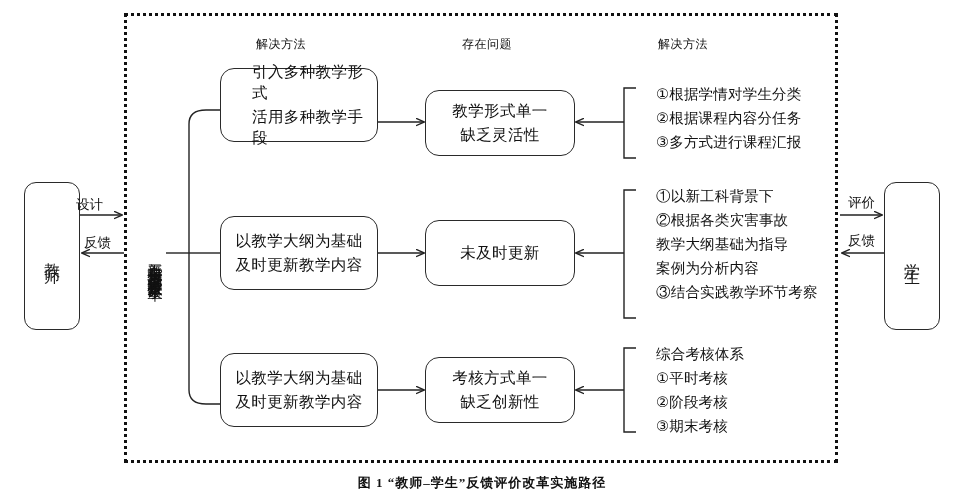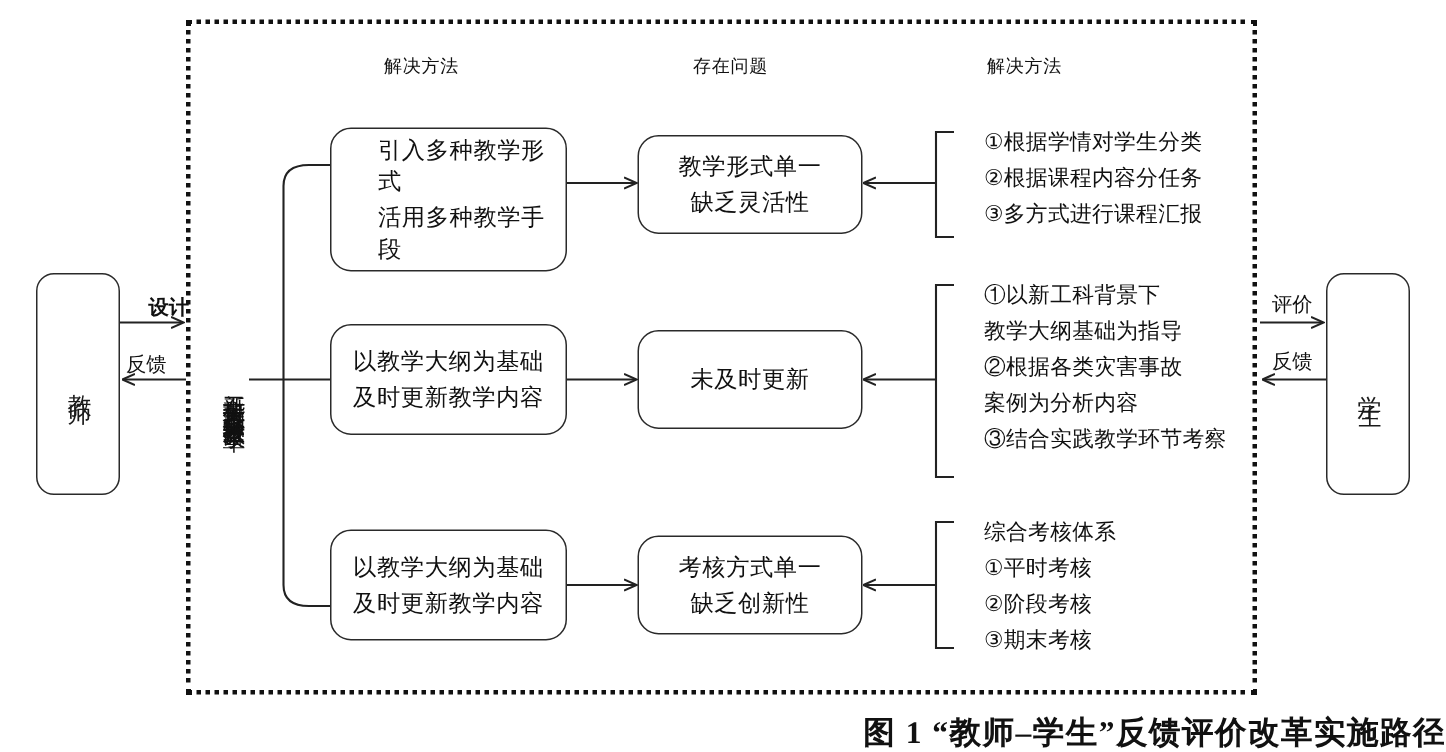--- a/index.html
+++ b/index.html
@@ -118,23 +118,23 @@
     color: #111111;
     white-space: nowrap;
   }
 
   
   .caption {
     position: absolute;
     left: 0;
     top: 474px;
     width: 964px;
-    text-align: right;
+    text-align: center;
     font-family: "Liberation Serif", "DejaVu Serif", serif;
-    font-size: 21px;
+    font-size: 13px;
     font-weight: bold;
     letter-spacing: 1px;
     color: #111111;
   }
 </style>
 </head>
 <body>
 
 <div id="page">
 
@@ -181,32 +181,32 @@
   <div class="outer-frame"></div>
 
   <div class="actor" style="left:24px; top:182px; width:56px; height:148px;">
     <span class="v">教师</span>
   </div>
 
   <div class="actor" style="left:884px; top:182px; width:56px; height:148px;">
     <span class="v">学生</span>
   </div>
 
-  <div class="edge-label" style="left:99px; top:196px;font-weight:bold;">设计</div>
+  <div class="edge-label" style="left:76px; top:196px;">设计</div>
   <div class="edge-label" style="left:84px; top:234px;">反馈</div>
   <div class="edge-label" style="left:848px; top:194px;">评价</div>
   <div class="edge-label" style="left:848px; top:232px;">反馈</div>
 
   <div class="spine">新工科背景下事故调查与分析技术教学改革</div>
 
   <div class="colhdr" style="left:256px; top:36px;">解决方法</div>
   <div class="colhdr" style="left:462px; top:36px;">存在问题</div>
   <div class="colhdr" style="left:658px; top:36px;">解决方法</div>
 
-  <div class="rbox" style="left:220px; top:85px; width:158px; height:96px;padding-left:31px;">
+  <div class="rbox" style="left:220px; top:68px; width:158px; height:74px;padding-left:31px;">
     <span class="line">引入多种教学形式</span>
     <span class="line">活用多种教学手段</span>
   </div>
   <div class="rbox" style="left:425px; top:90px; width:150px; height:66px;">
     <span class="line">教学形式单一</span>
     <span class="line">缺乏灵活性</span>
   </div>
   <div class="sol-list" style="left:640px; top:82px;">
     <span class="li">①根据学情对学生分类</span>
     <span class="li">②根据课程内容分任务</span>
@@ -215,22 +215,22 @@
 
   <div class="rbox" style="left:220px; top:216px; width:158px; height:74px;">
     <span class="line">以教学大纲为基础</span>
     <span class="line">及时更新教学内容</span>
   </div>
   <div class="rbox" style="left:425px; top:220px; width:150px; height:66px;">
     <span class="line">未及时更新</span>
   </div>
   <div class="sol-list" style="left:640px; top:184px;font-family:Liberation Serif, serif;">
     <span class="li">①以新工科背景下</span>
+    <span class="li">②根据各类灾害事故</span>
     <span class="li">教学大纲基础为指导</span>
-    <span class="li">②根据各类灾害事故</span>
     <span class="li">案例为分析内容</span>
     <span class="li">③结合实践教学环节考察</span>
   </div>
 
   <div class="rbox" style="left:220px; top:353px; width:158px; height:74px;">
     <span class="line">以教学大纲为基础</span>
     <span class="line">及时更新教学内容</span>
   </div>
   <div class="rbox" style="left:425px; top:357px; width:150px; height:66px;">
     <span class="line">考核方式单一</span>

